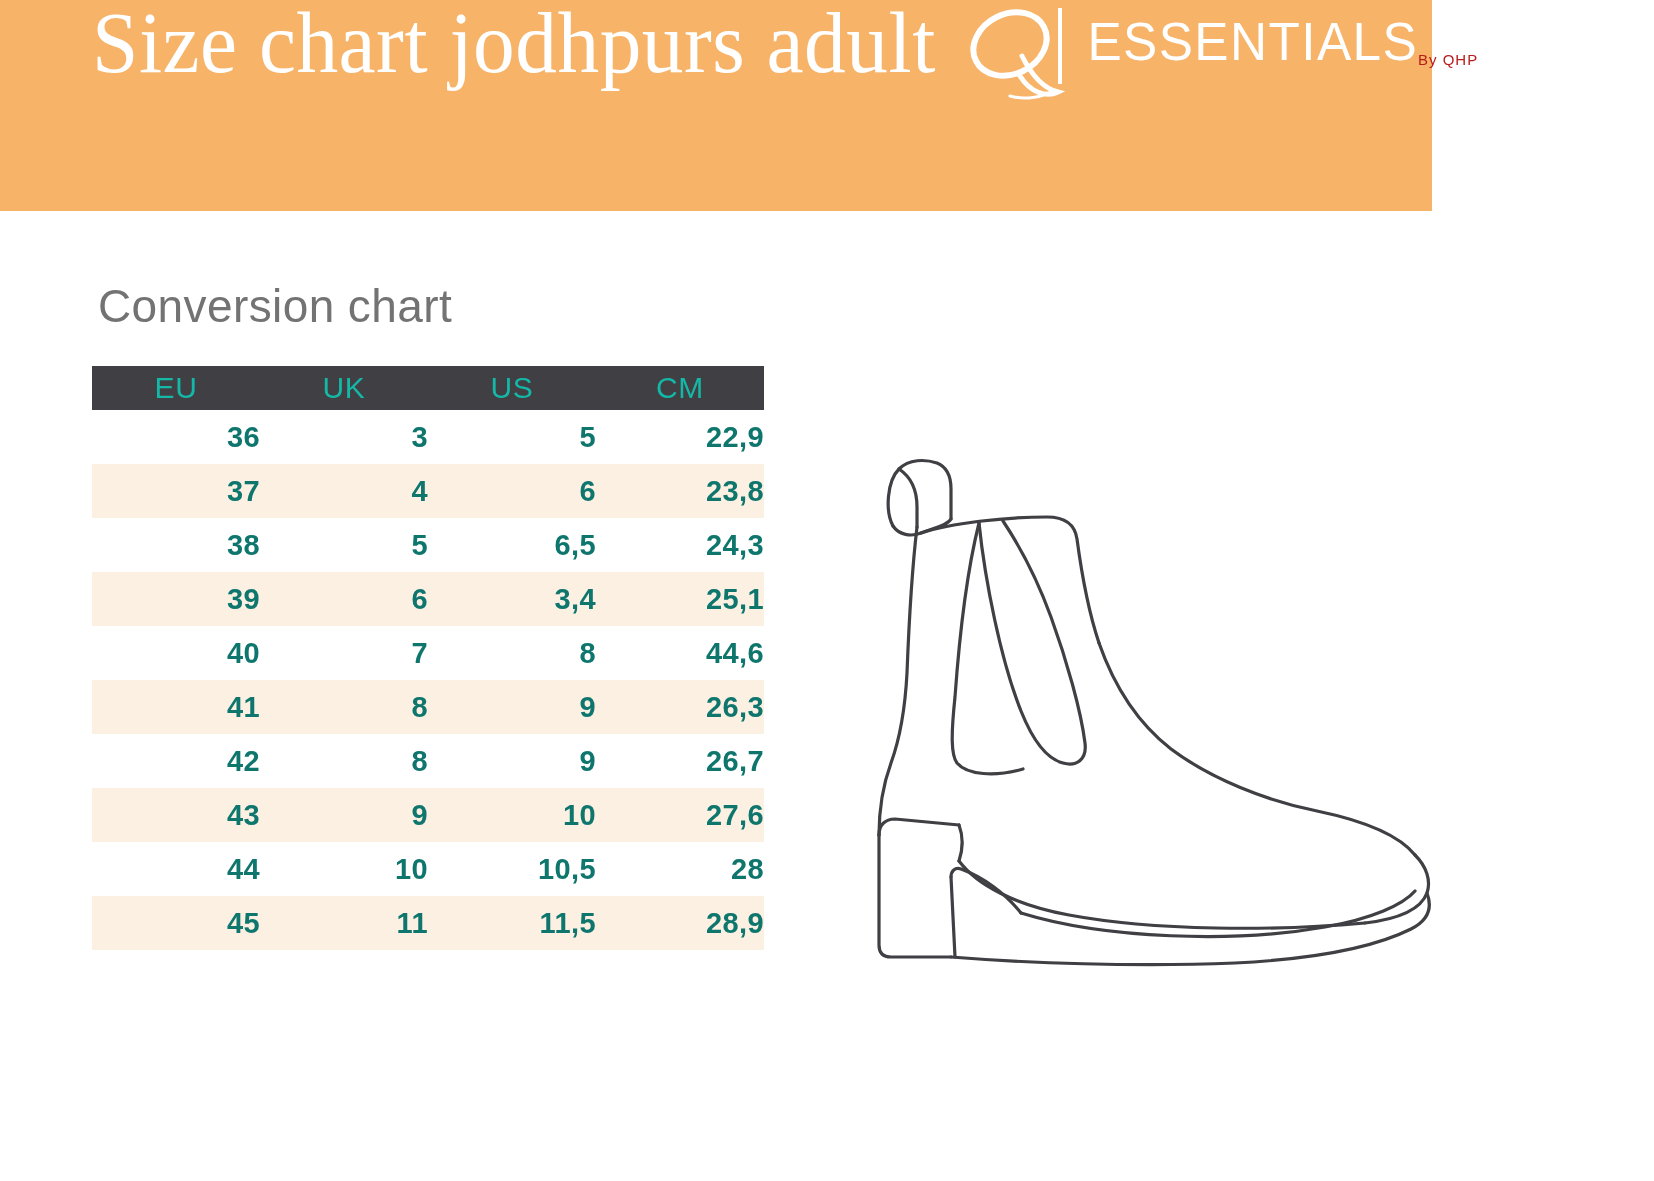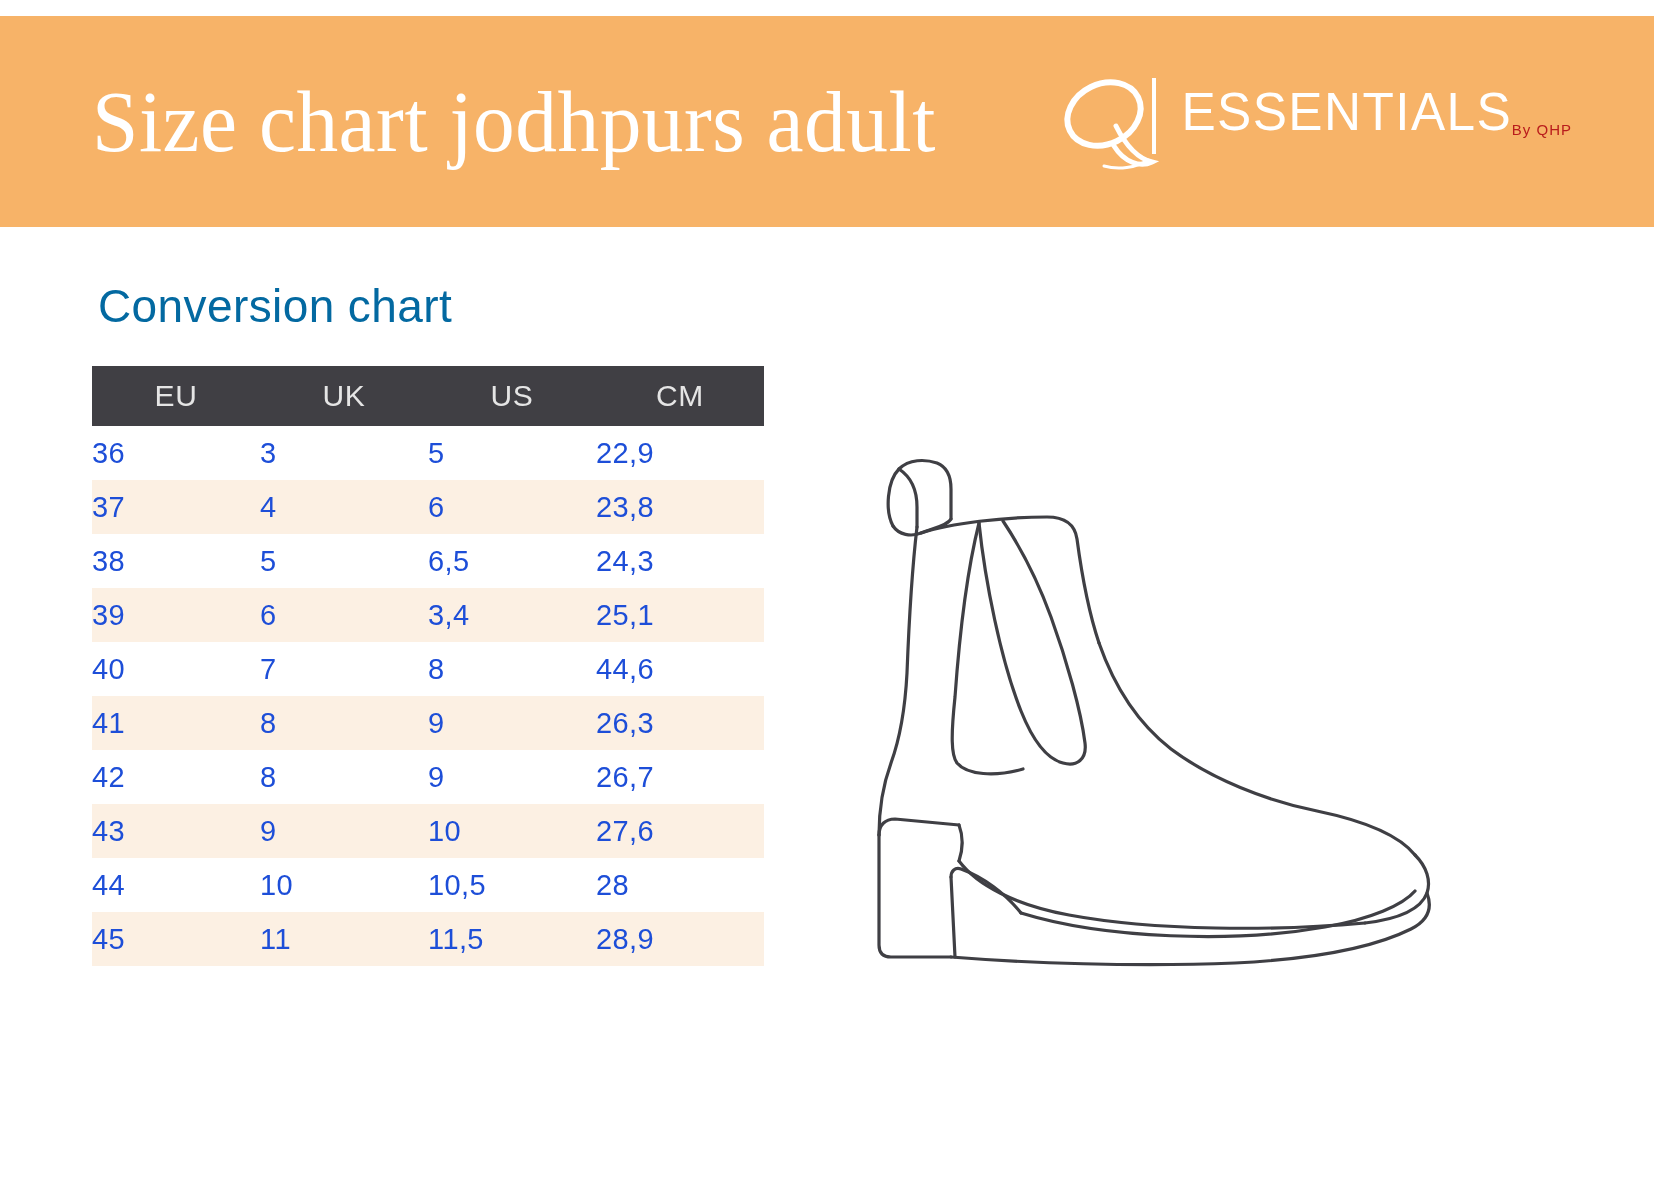--- a/index.html
+++ b/index.html
@@ -13,28 +13,26 @@
     font-family: "Liberation Sans", sans-serif;
     overflow: hidden;
     position: relative;
   }
 
   
   .header-band {
     position: absolute;
     left: 0;
     top: 0;
-    width: 1654px;
+    width: 1432px;
     height: 211px;
     background: #f7b368;
     display: flex;
-    align-items: center;
     box-sizing: border-box;
     padding: 0 72px 0 92px;
-    margin-top: 16px;
   }
   .page-title {
     color: #ffffff;
     font-family: "Liberation Serif", serif;
     font-size: 86px;
     font-weight: 400;
     letter-spacing: 0.5px;
     line-height: 1;
     white-space: nowrap;
     margin: 0;
@@ -91,57 +89,57 @@
   }
 
   .section-heading {
     position: absolute;
     left: 98px;
     top: 72px;
     margin: 0;
     font-family: "Liberation Sans", sans-serif;
     font-size: 46px;
     font-weight: 400;
-    color: #0369a1;
+    color: #737373;
     letter-spacing: 0.4px;
     line-height: 1;
   }
 
   
   .size-table-wrap {
     position: absolute;
     left: 92px;
     top: 155px;
     width: 672px;
   }
   table.size-table {
     border-collapse: collapse;
     width: 672px;
     table-layout: fixed;
   }
   table.size-table th {
     background: #403f44;
-    color: #e5e5e5;
+    color: #14b8a6;
     font-family: "Liberation Sans", sans-serif;
     font-size: 30px;
     font-weight: 400;
     letter-spacing: 0.6px;
-    height: 60px;
+    height: 44px;
     text-align: center;
     padding: 0;
     vertical-align: middle;
   }
   table.size-table td {
-    color: #1d4ed8;
+    color: #0f766e;
     font-family: "Liberation Sans", sans-serif;
     font-size: 29px;
-    font-weight: 400;
+    font-weight: 700;
     letter-spacing: 0.4px;
     height: 54px;
-    text-align: left;
+    text-align: right;
     padding: 0;
     vertical-align: middle;
     background: #ffffff;
   }
   table.size-table tbody tr.alt td {
     background: #fcf0e3;
   }
 
   
   .boot-illustration {

